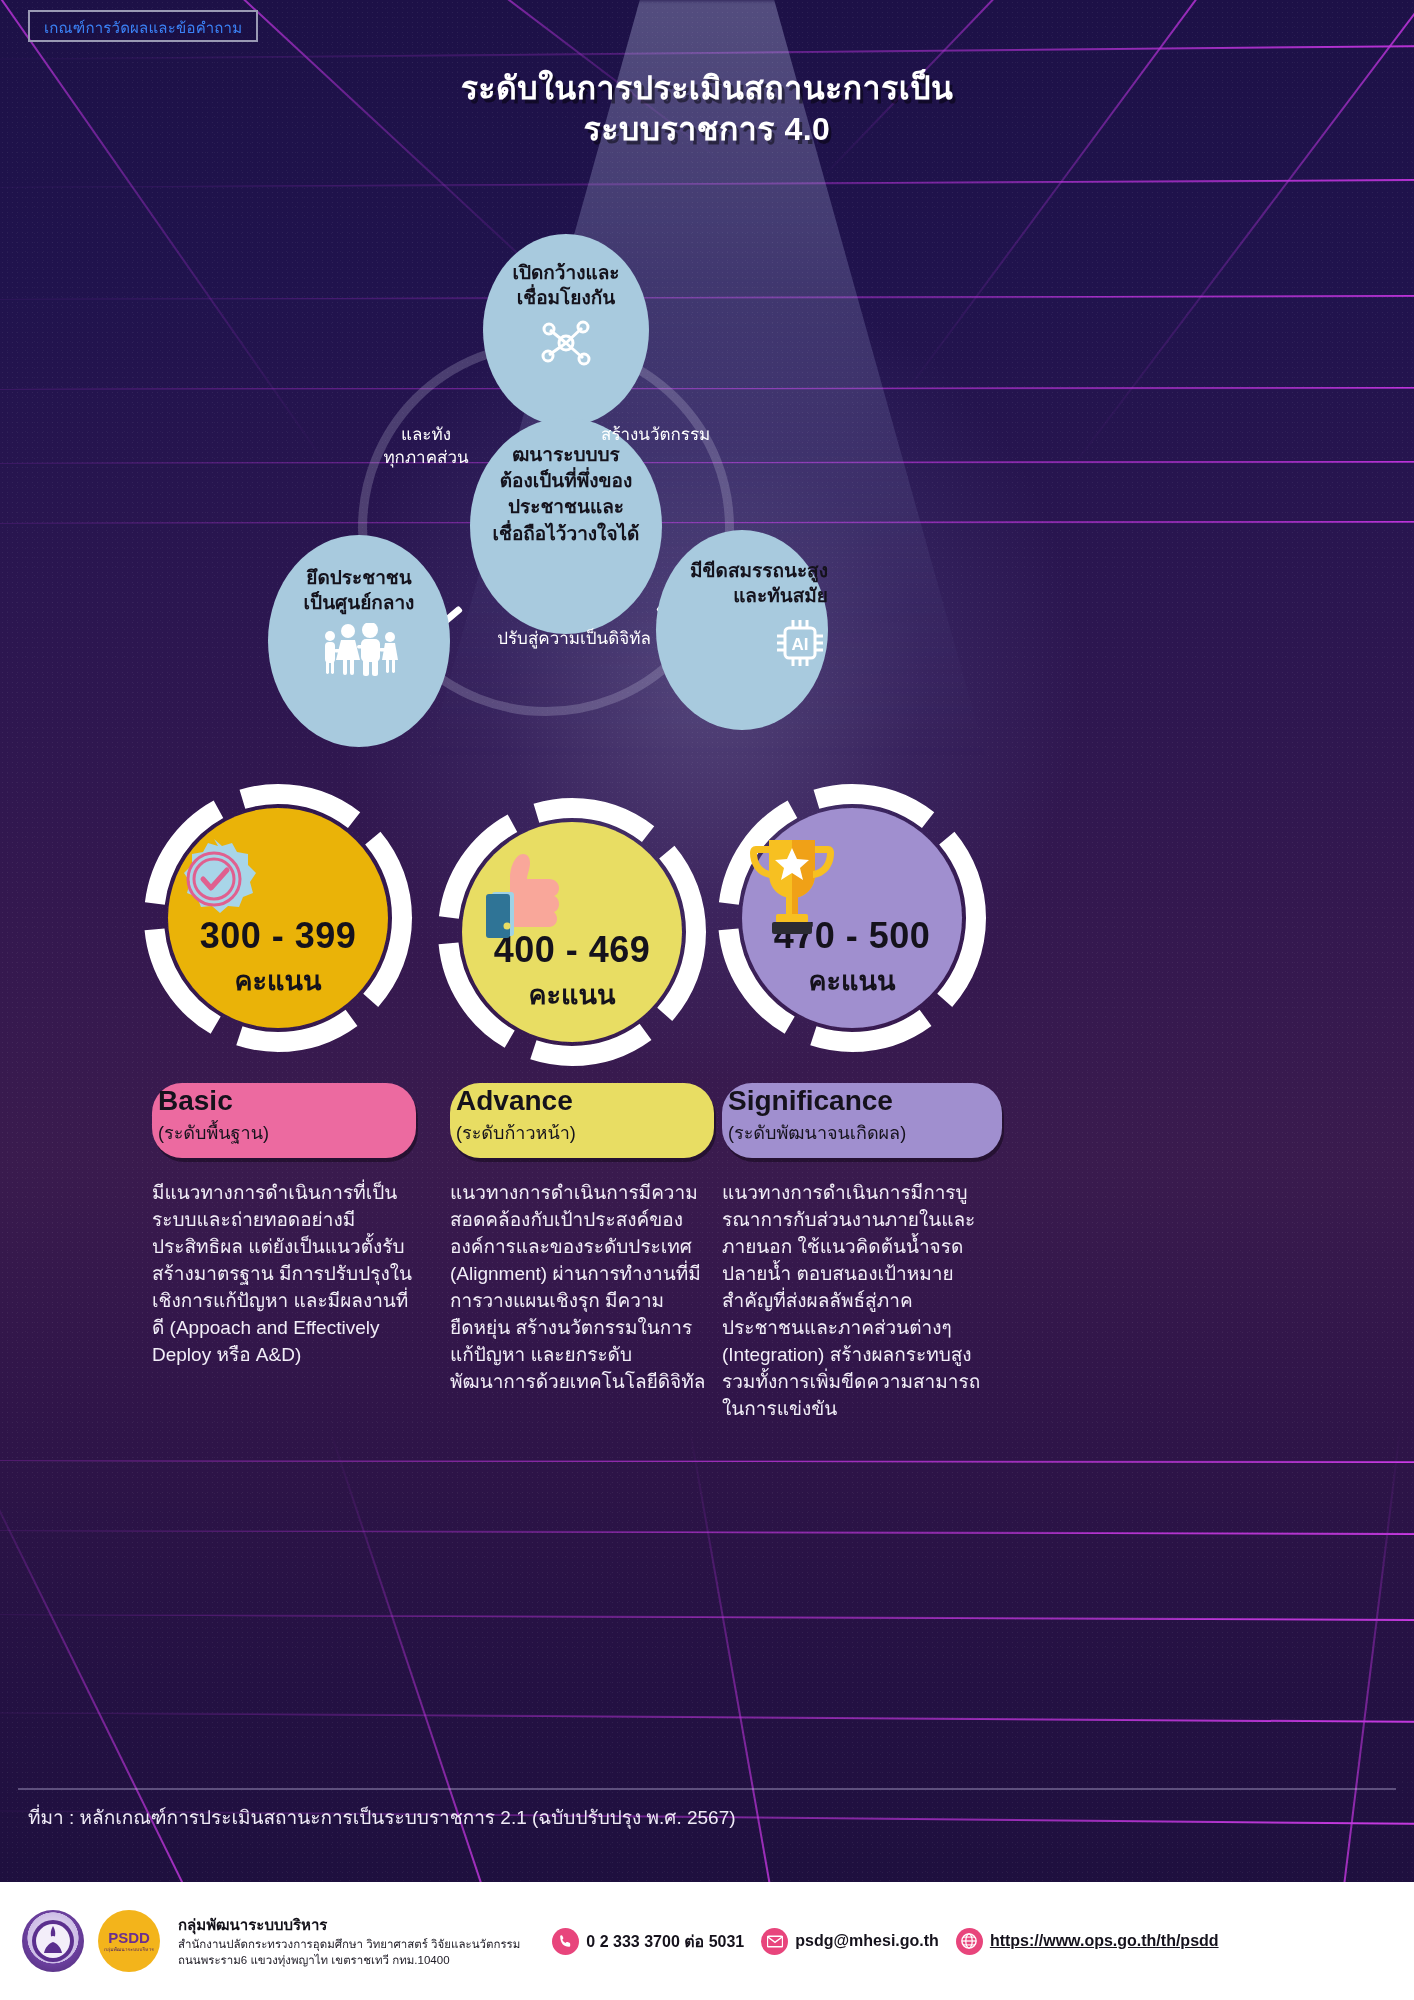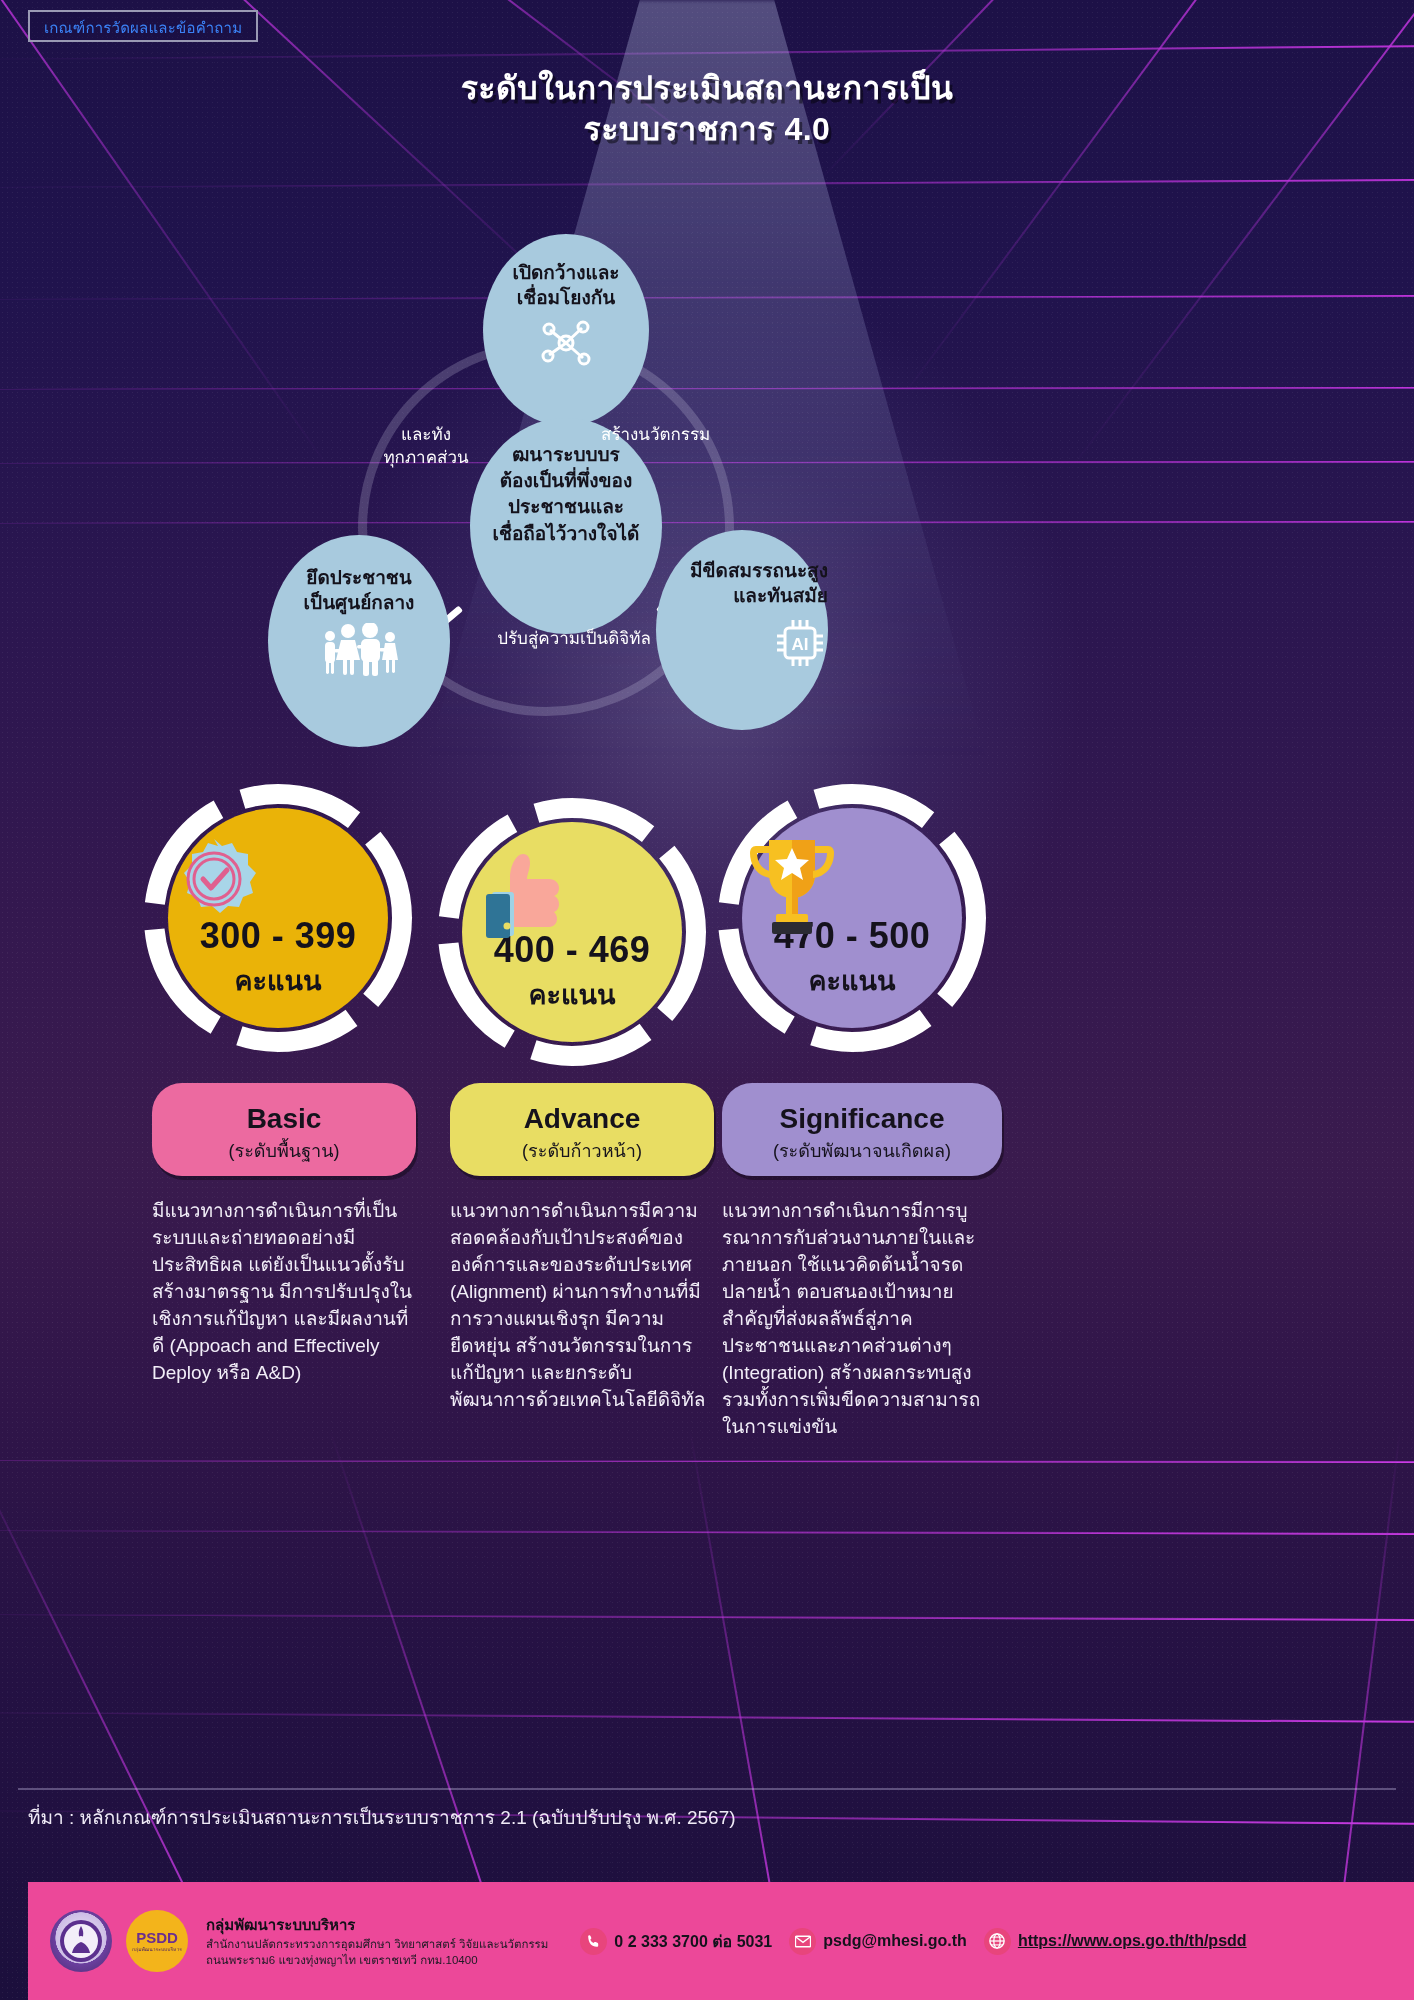--- a/index.html
+++ b/index.html
@@ -98,40 +98,40 @@
   .sc-num{font-size:36px;font-weight:bold;color:#15121c;letter-spacing:.5px;}
   .sc-unit{font-size:27px;font-weight:bold;color:#15121c;margin-top:2px;}
 
   
   .cols{position:absolute;left:0;top:1083px;right:0;height:360px;}
   .col{position:absolute;width:330px;}
   .col1{left:152px;}
   .col2{left:450px;}
   .col3{left:722px;}
   .pill{
-    border-radius:30px;padding:21px 6px 11px;text-align:center;width:252px;
+    border-radius:30px;padding:3px 6px 11px;width:252px;
     box-shadow:2px 4px 0 rgba(0,0,0,.35);
   }
   .pill-en{font-size:28px;font-weight:bold;color:#15121c;line-height:1.1;}
   .pill-th{font-size:18px;color:#15121c;margin-top:1px;}
   .desc{
     margin-top:22px;color:#f2eef8;font-size:19px;line-height:1.42;
     width:262px;
   }
   .col3 .desc{width:268px;}
 
   
   .source{
     position:absolute;left:28px;top:1802px;color:#efeaf6;font-size:19px;
   }
   .src-rule{position:absolute;left:18px;right:18px;top:1788px;height:2px;background:rgba(210,200,240,.35);}
 
   
   .footer{
-    position:absolute;left:0;right:0;bottom:0;height:118px;background:#ec4899;margin-left:28px;
+    position:absolute;left:0;right:0;bottom:0;height:118px;background:#ffffff;
   }
   .f-inner{position:absolute;inset:0;display:flex;align-items:center;padding:0 22px;gap:14px;}
   .f-seal{width:62px;height:62px;border-radius:50%;flex:0 0 auto;
     background:radial-gradient(circle at 50% 45%, #f0eaf7 0%, #cdbde6 55%, #6b3f9e 56%, #4b2a73 100%);
     display:flex;align-items:center;justify-content:center;color:#fff;font-size:9px;overflow:hidden;}
   .f-psdd{width:62px;height:62px;border-radius:50%;flex:0 0 auto;
     background:#f3b41b;display:flex;flex-direction:column;align-items:center;justify-content:center;
     color:#6b2f8e;font-weight:bold;font-size:15px;line-height:1;}
   .f-psdd small{font-size:5px;font-weight:normal;color:#4a2060;margin-top:2px;}
   .f-org{flex:0 0 auto;margin-left:4px;}

